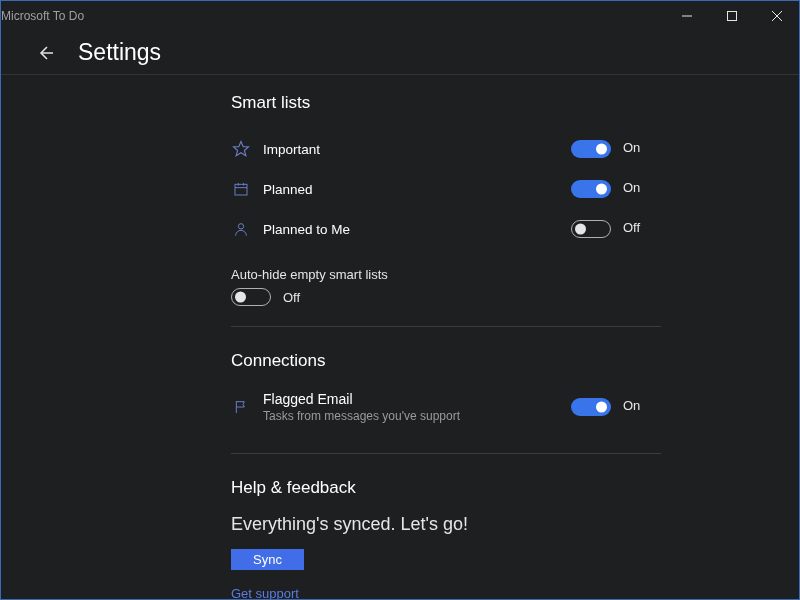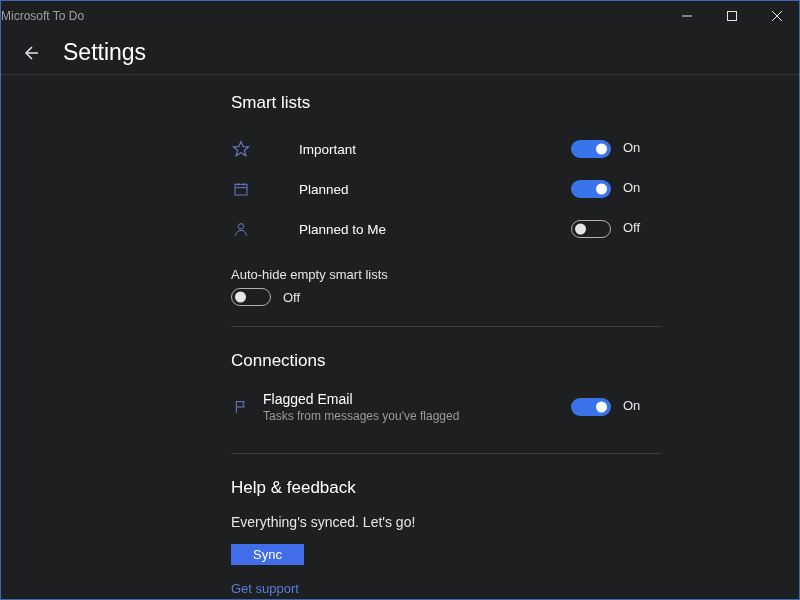--- a/index.html
+++ b/index.html
@@ -32,21 +32,21 @@
     align-items: center;
     justify-content: center;
     color: #e6e6e6;
   }
   .win-btn svg { width: 10px; height: 10px; stroke: #e6e6e6; fill: none; stroke-width:1;}
   
   .header {
     height: 44px;
     display: flex;
     align-items: center;
-    padding-left: 18px;
+    padding-left: 33px;
     border-bottom: 1px solid #333436;
   }
   .back-arrow {
     width: 22px; height: 22px;
     display:flex; align-items:center; justify-content:center;
     margin-right: 22px;
   }
   .back-arrow svg { stroke: #e6e6e6; fill: none; stroke-width:1.5; }
   .header-title { font-size: 23px; font-weight: 400; color: #fff; }
   
@@ -73,21 +73,21 @@
     align-items: center;
     height: 40px;
   }
   .row-icon {
     width: 20px; height: 20px;
     margin-right: 12px;
     display:flex; align-items:center; justify-content:center;
     color: #7381c6;
   }
   .row-icon svg { stroke: #6b7dc7; fill: none; stroke-width:1.5; }
-  .row-label { font-size: 13.5px; color: #fff; flex: 0 0 auto; margin-left: 36px; }
+  .row-label { font-size: 13.5px; color: #fff; flex: 0 0 auto; }
   .toggle-wrap {
     margin-left: auto;
     display: flex;
     align-items: flex-start;
     gap: 12px;
     width: 90px;
   }
   .toggle {
     width: 40px; height: 18px;
     border-radius: 9px;
@@ -119,21 +119,21 @@
     border: none;
     border-top: 1px solid #3a3c3e;
     margin: 20px 0 24px 0;
   }
   
   .conn-row { display:flex; align-items:center; padding: 4px 0 10px 0;}
   .conn-text { display:flex; flex-direction:column; }
   .conn-title { font-size: 14px; color:#fff; }
   .conn-sub { font-size: 12px; color:#9a9a9a; margin-top:2px;}
   
-  .sync-status { font-size:14px; color:#e6e6e6; margin-bottom:14px; margin-top:4px;}
+  .sync-status { font-size:18px; color:#e6e6e6; margin-bottom:14px; margin-top:4px;}
   .sync-btn {
     background:#416de8; color:#fff;
     border:none; padding:3px 22px;
     font-size:13px;
     margin-bottom:16px;
   }
   .link { color:#5a7de0; font-size:13px; margin-bottom:10px; display:block; }
   
   .content::-webkit-scrollbar { width: 6px; }
   .content::-webkit-scrollbar-track { background:transparent; }
@@ -245,21 +245,21 @@
 
     <div class="conn-row">
       <span class="row-icon">
         <svg width="16" height="16" viewBox="0 0 24 24">
             <line x1="5" y1="3" x2="5" y2="21"></line>
             <path d="M5 4h12l-2 4 2 4H5"></path>
           </svg>
       </span>
       <div class="conn-text">
         <span class="conn-title">Flagged Email</span>
-        <span class="conn-sub">Tasks from messages you've flagged</span>
+        <span class="conn-sub">Tasks from messages you've support</span>
       </div>
       <div class="toggle-wrap" style="margin-left:auto">
         <div class="toggle on">
             <div class="knob"></div>
           </div>
         <span class="toggle-state">On</span>
       </div>
     </div>
 
     <hr class="divider">

